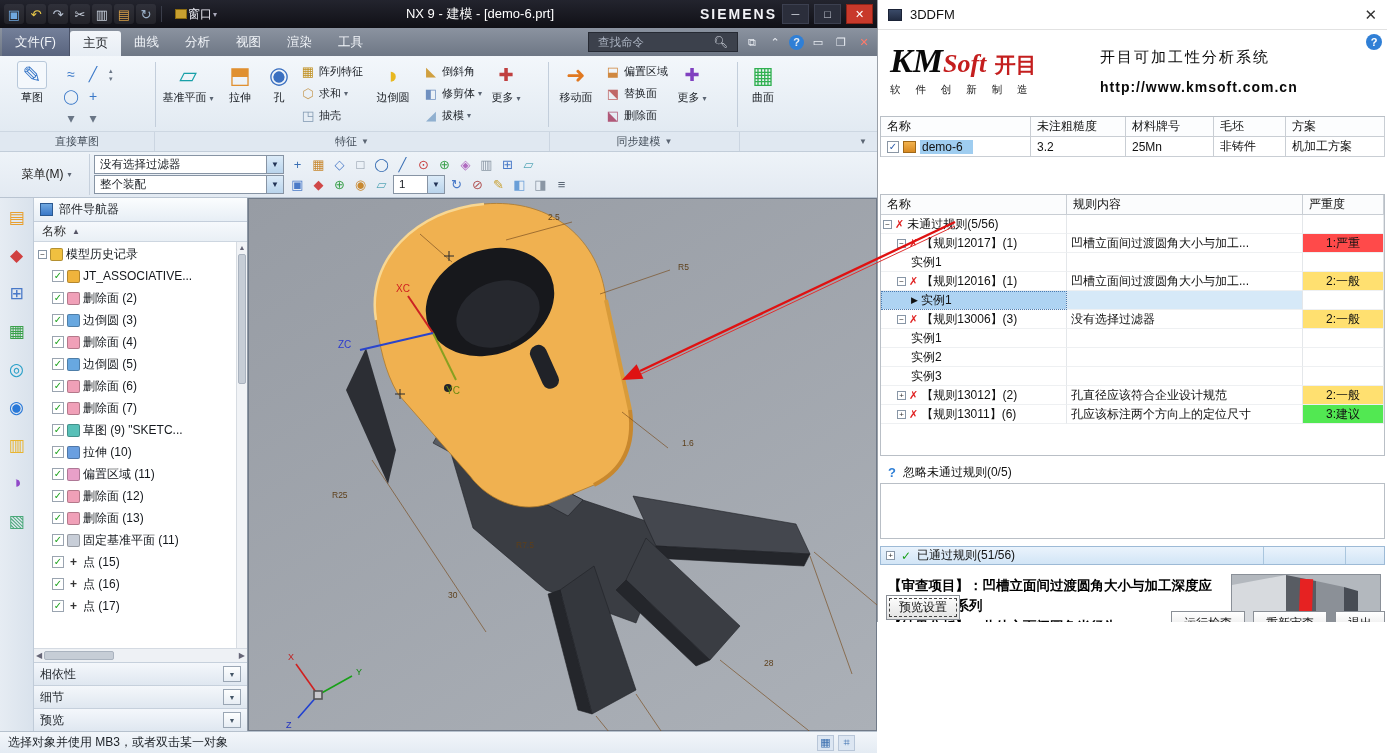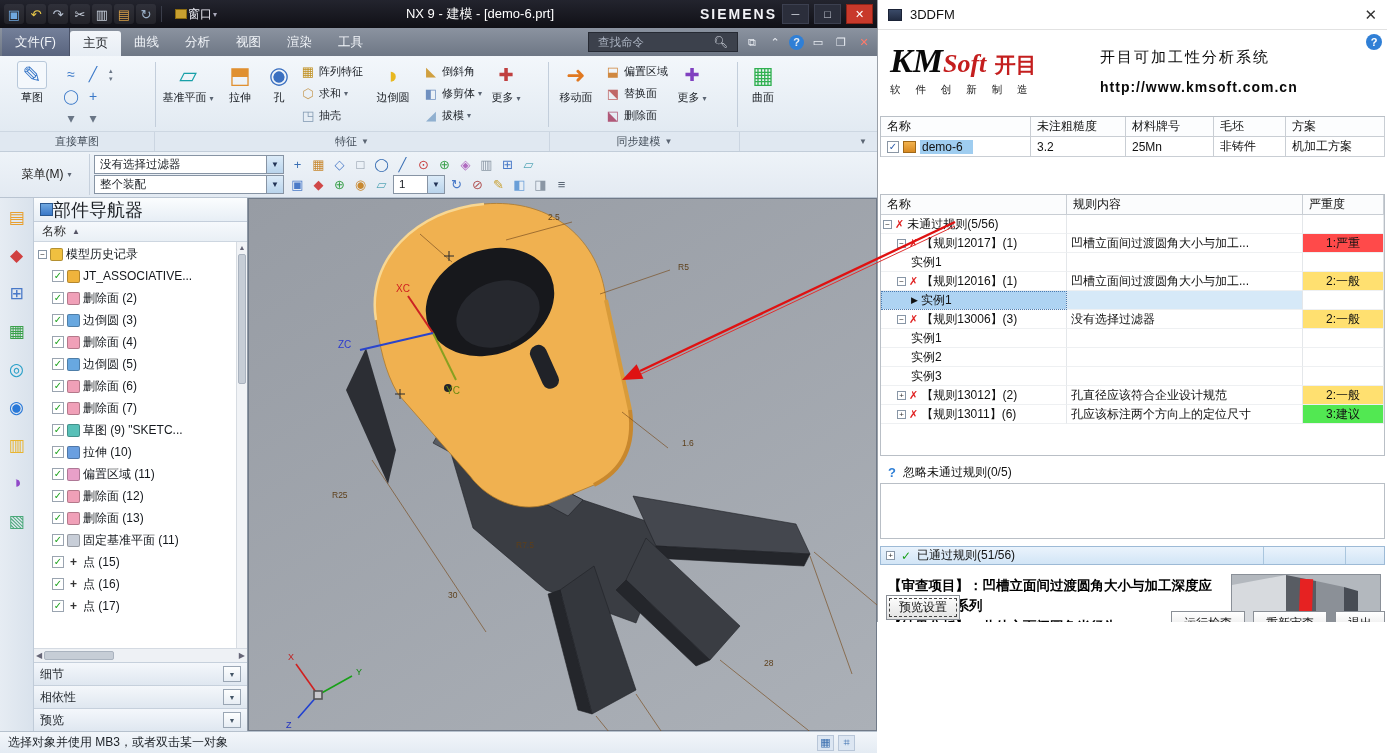--- a/index.html
+++ b/index.html
@@ -55,21 +55,21 @@
 .icon-rows{display:flex;flex-direction:column;justify-content:space-between;flex:1;padding:1px 0}
 .irow{display:flex;align-items:center;gap:2px;height:20px}
 .selicon{width:19px;height:19px;display:inline-flex;align-items:center;justify-content:center;font-size:13px;border-radius:2px}
 .combo.small{width:52px;height:19px;flex:none}
 
 .nx-main{flex:1;display:flex;min-height:0}
 .leftstrip{width:34px;background:linear-gradient(90deg,#e6ecf3,#d9e2ec);border-right:1px solid #c0cbd8;display:flex;flex-direction:column;align-items:center;padding-top:8px;gap:16px}
 .lsicon{width:22px;height:22px;display:flex;align-items:center;justify-content:center;font-size:17px}
 
 .navigator{width:214px;background:#fff;border-right:1px solid #8f99a6;display:flex;flex-direction:column}
-.nav-header{height:24px;background:linear-gradient(#fbfdfe,#e7eef5);border-bottom:1px solid #c4cedb;display:flex;align-items:center;padding:0 6px;font-size:18px;color:#1d2126}
+.nav-header{height:24px;background:linear-gradient(#fbfdfe,#e7eef5);border-bottom:1px solid #c4cedb;display:flex;align-items:center;gap:6px;padding:0 6px;font-size:12px;color:#1d2126}
 .nav-header .nhicon{width:13px;height:13px;background:linear-gradient(#6fa8e0,#3a78c8);border:1px solid #2a5890}
 .nav-colhead{height:20px;background:linear-gradient(#f6f9fc,#e9eff5);border-bottom:1px solid #cdd6e0;display:flex;align-items:center;padding:0 8px;gap:6px;color:#333}
 .sort{font-size:8px;color:#556}
 .tree{flex:1;overflow:hidden;position:relative;padding:1px 12px 0 0}
 .vscroll{position:absolute;right:0;top:0;bottom:0;width:11px;background:#f1f3f6;border-left:1px solid #d7dce2;display:flex;flex-direction:column}
 .vs-arrow{height:11px;display:flex;align-items:center;justify-content:center;font-size:7px;color:#667}
 .vthumb{margin:1px;height:130px;background:#c6cdd6;border:1px solid #aab3bf;border-radius:2px}
 .trow{height:22px;display:flex;align-items:center;gap:3px;font-size:12px;color:#14181d;white-space:nowrap}
 .texp{width:9px;height:9px;border:1px solid #8896a6;background:#fff;font-size:8px;line-height:7px;text-align:center;color:#333;flex:none}
 .tcheck{width:12px;height:12px;border:1px solid #9aa4b0;background:#fff;color:#1da11d;font-size:10px;line-height:10px;text-align:center;font-weight:bold;flex:none}
@@ -485,25 +485,25 @@
             <span class="tlabel">点 (17)</span>
           </div>
         </div>
       <div class="hscroll">
         <span>◀</span>
         <div class="hthumb"></div>
         <span style="margin-left:auto">▶</span>
       </div>
       <div id="navbars">
           <div class="bar">
+            <span>相依性</span>
+            <span class="chev">▼</span>
+          </div>
+          <div class="bar">
             <span>细节</span>
-            <span class="chev">▼</span>
-          </div>
-          <div class="bar">
-            <span>相依性</span>
             <span class="chev">▼</span>
           </div>
           <div class="bar">
             <span>预览</span>
             <span class="chev">▼</span>
           </div>
         </div>
     </div>
 
     <div class="viewport">

